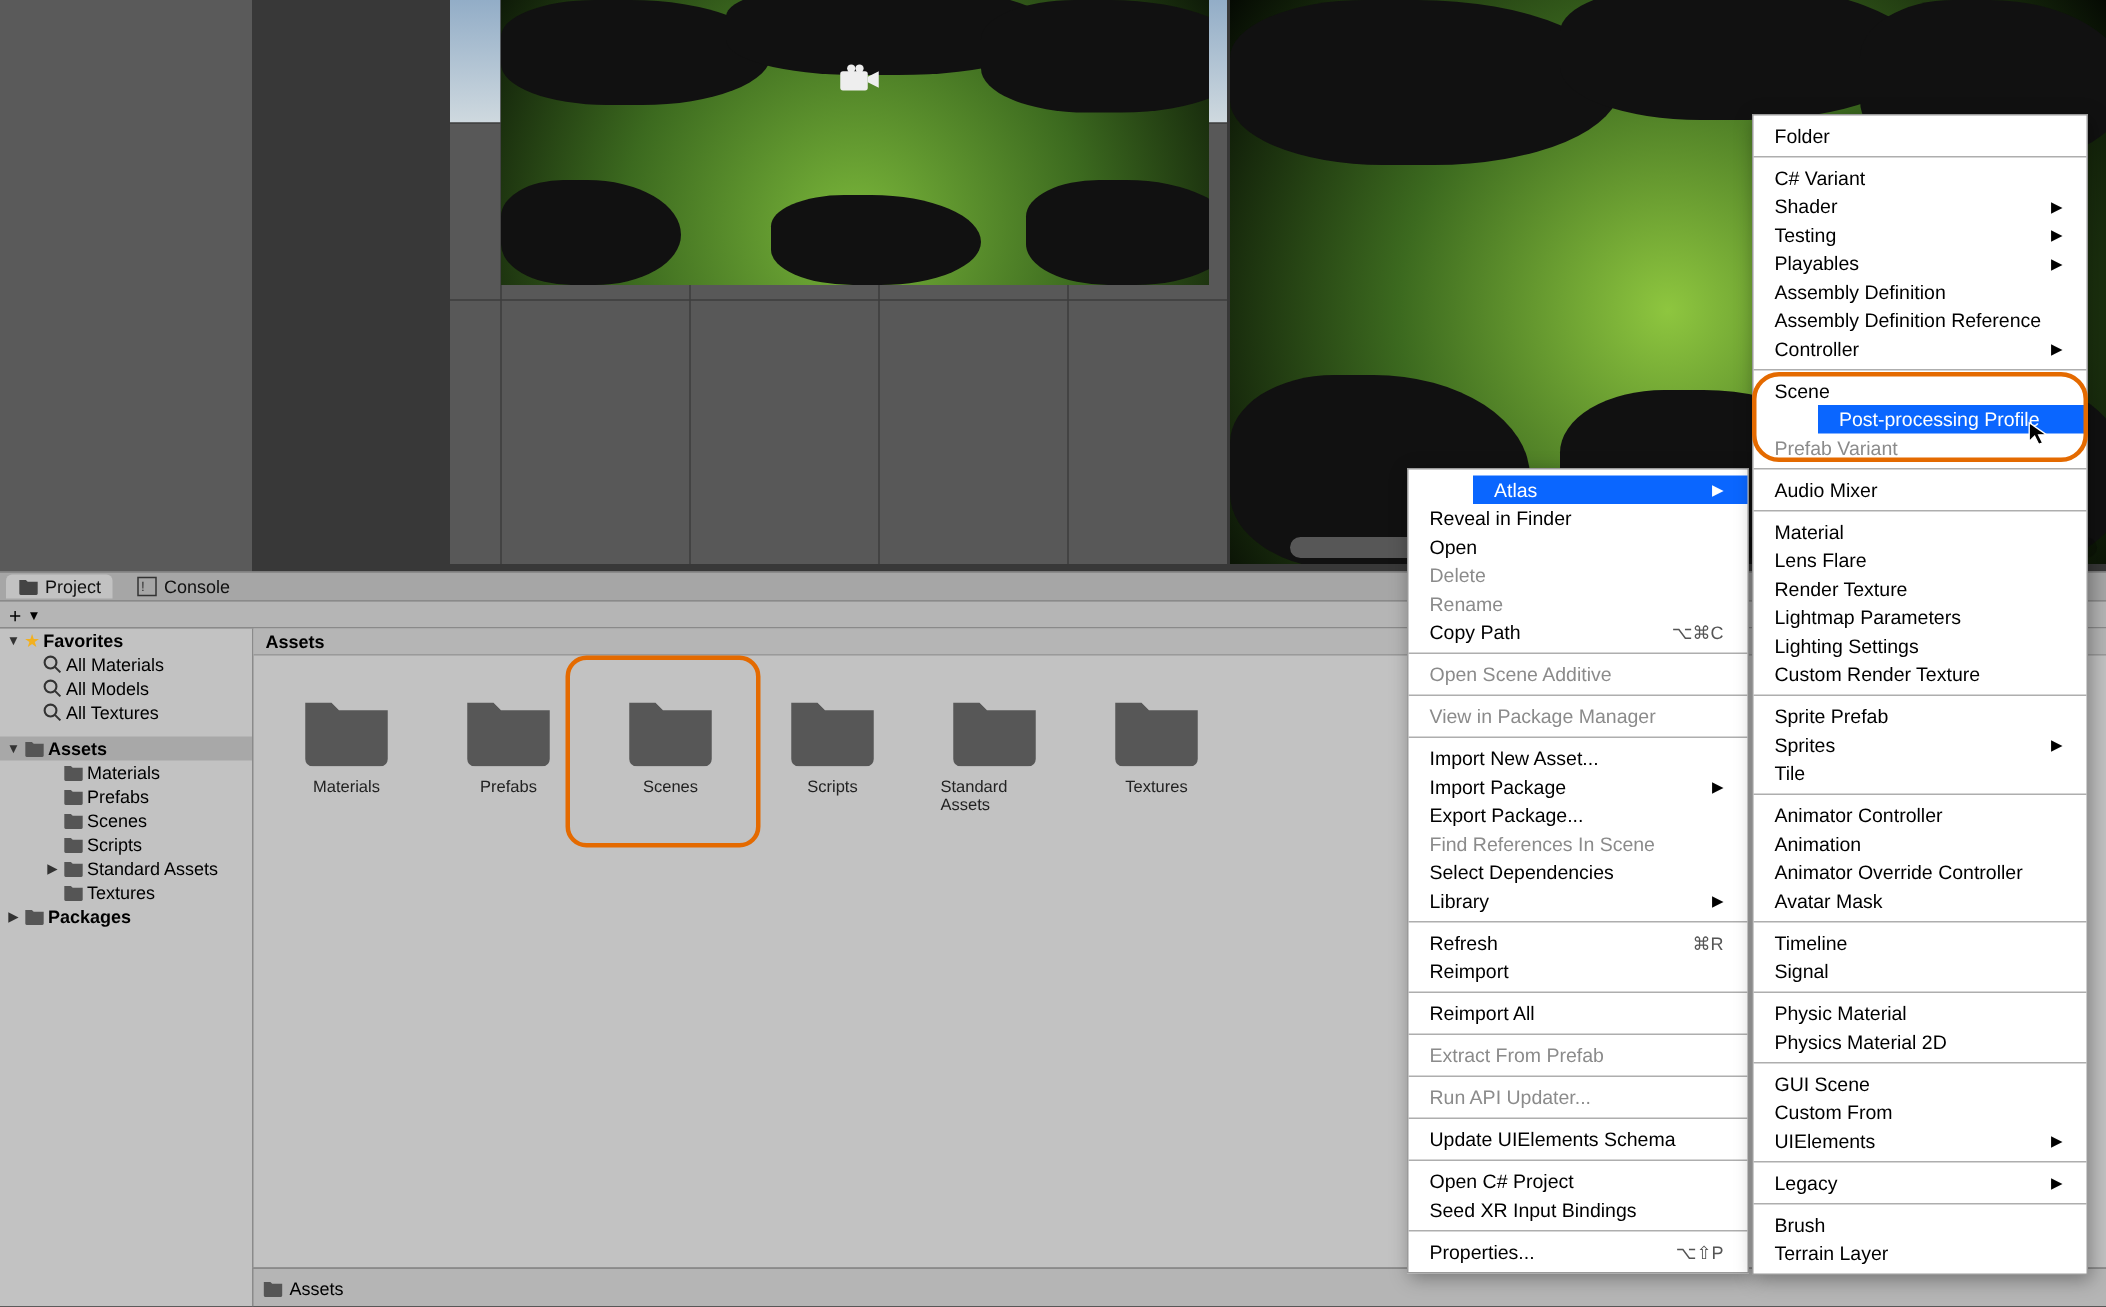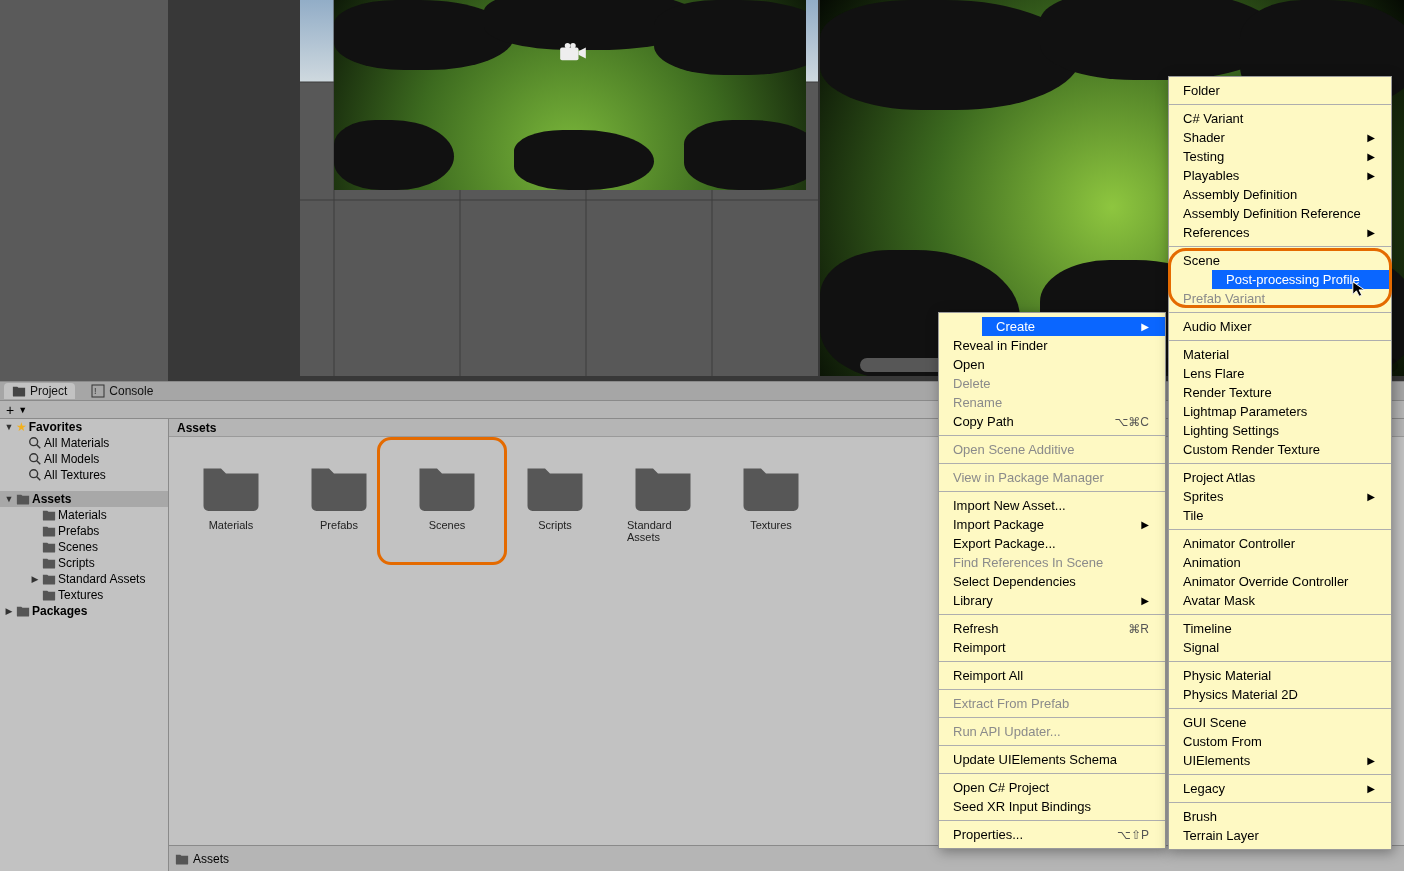--- a/index.html
+++ b/index.html
@@ -55,21 +55,21 @@
   .folder-ic { width:62px; height:50px; }
   .folder-ic svg { width:100%; height:100%; fill:#575757; }
   .profile-ic { width:62px; height:62px; }
   .hl-box { position:absolute; border:3px solid #e46a00; border-radius:14px; pointer-events:none; }
 
   
   .asset-footer { position:absolute; left:168px; right:0; bottom:0; height:26px; background:#b5b5b5; border-top:1px solid #8a8a8a; border-left:1px solid #8a8a8a; display:flex; align-items:center; padding-left:6px; gap:4px; font-size:12px; }
   .asset-footer svg { width:14px; height:14px; fill:#555; }
 
   
-  .ctx-menu { position:absolute; background:#fef9c3; border:1px solid #9a9a9a; box-shadow:2px 3px 12px rgba(0,0,0,.35); font-size:13px; padding:4px 0; }
+  .ctx-menu { position:absolute; background:#ffffff; border:1px solid #9a9a9a; box-shadow:2px 3px 12px rgba(0,0,0,.35); font-size:13px; padding:4px 0; }
   .ctx-row { height:19px; display:flex; align-items:center; padding:0 16px 0 14px; justify-content:space-between; white-space:nowrap; gap:40px; }
   .ctx-row.hl { background:#0a66ff; color:#fff;margin-left:43px; }
   .ctx-row.disabled { color:#8b8b8b; }
   .ctx-row .arrow { font-size:10px; }
   .ctx-sep { height:1px; background:#aeaeae; margin:4px 0; }
   .ctx-shortcut { color:#555; font-size:12px; }
 
   
   .orange-ring { position:absolute; border:3px solid #e46a00; border-radius:18px; pointer-events:none; }
 
@@ -304,21 +304,21 @@
 
 <div class="asset-footer">
   <svg>
       <use href="#sym-folder-sm"></use>
     </svg>
   <span>Assets</span>
 </div>
 
 <div class="ctx-menu" id="ctx-left" style="left:938px; top:312px; width:228px;">
     <div class="ctx-row hl">
-      <span>Create</span>
+      <span>Atlas</span>
       <span class="arrow">▶</span>
     </div>
     <div class="ctx-row">
       <span>Reveal in Finder</span>
     </div>
     <div class="ctx-row">
       <span>Open</span>
     </div>
     <div class="ctx-row disabled">
       <span>Delete</span>
@@ -416,21 +416,21 @@
       <span>Playables</span>
       <span class="arrow">▶</span>
     </div>
     <div class="ctx-row">
       <span>Assembly Definition</span>
     </div>
     <div class="ctx-row">
       <span>Assembly Definition Reference</span>
     </div>
     <div class="ctx-row">
-      <span>References</span>
+      <span>Controller</span>
       <span class="arrow">▶</span>
     </div>
     <div class="ctx-sep"></div>
     <div class="ctx-row">
       <span>Scene</span>
     </div>
     <div class="ctx-row hl">
       <span>Post-processing Profile</span>
     </div>
     <div class="ctx-row disabled">
@@ -454,21 +454,21 @@
       <span>Lightmap Parameters</span>
     </div>
     <div class="ctx-row">
       <span>Lighting Settings</span>
     </div>
     <div class="ctx-row">
       <span>Custom Render Texture</span>
     </div>
     <div class="ctx-sep"></div>
     <div class="ctx-row">
-      <span>Project Atlas</span>
+      <span>Sprite Prefab</span>
     </div>
     <div class="ctx-row">
       <span>Sprites</span>
       <span class="arrow">▶</span>
     </div>
     <div class="ctx-row">
       <span>Tile</span>
     </div>
     <div class="ctx-sep"></div>
     <div class="ctx-row">

